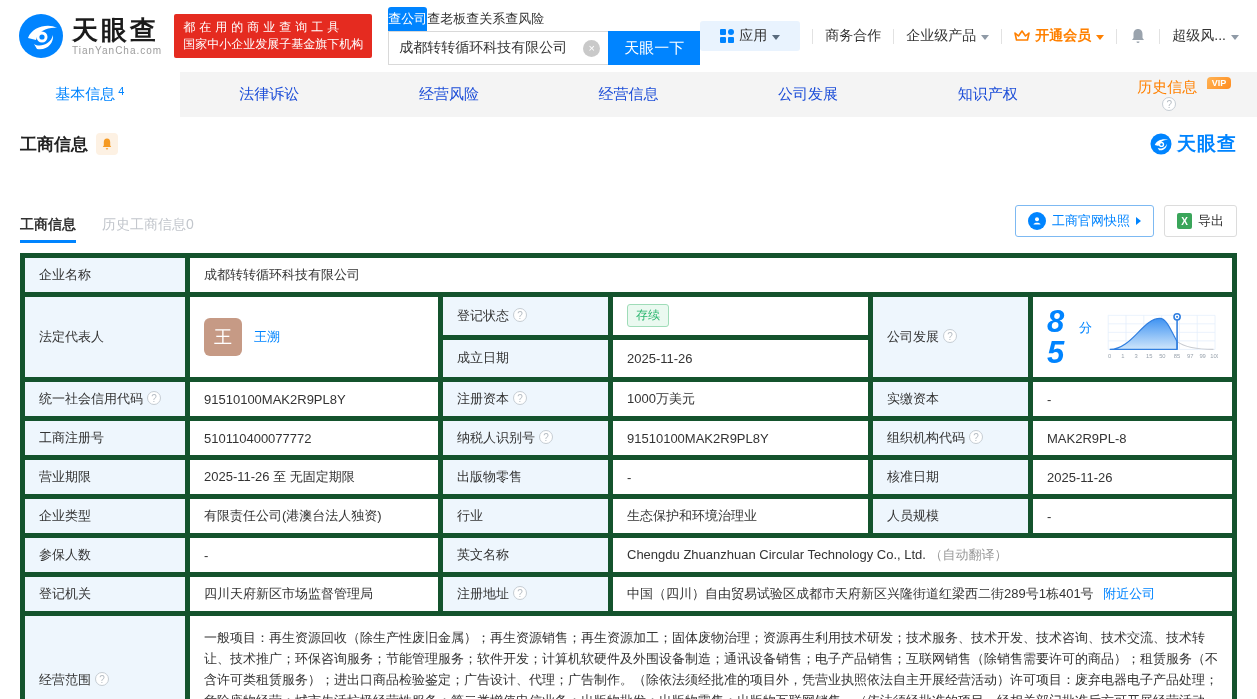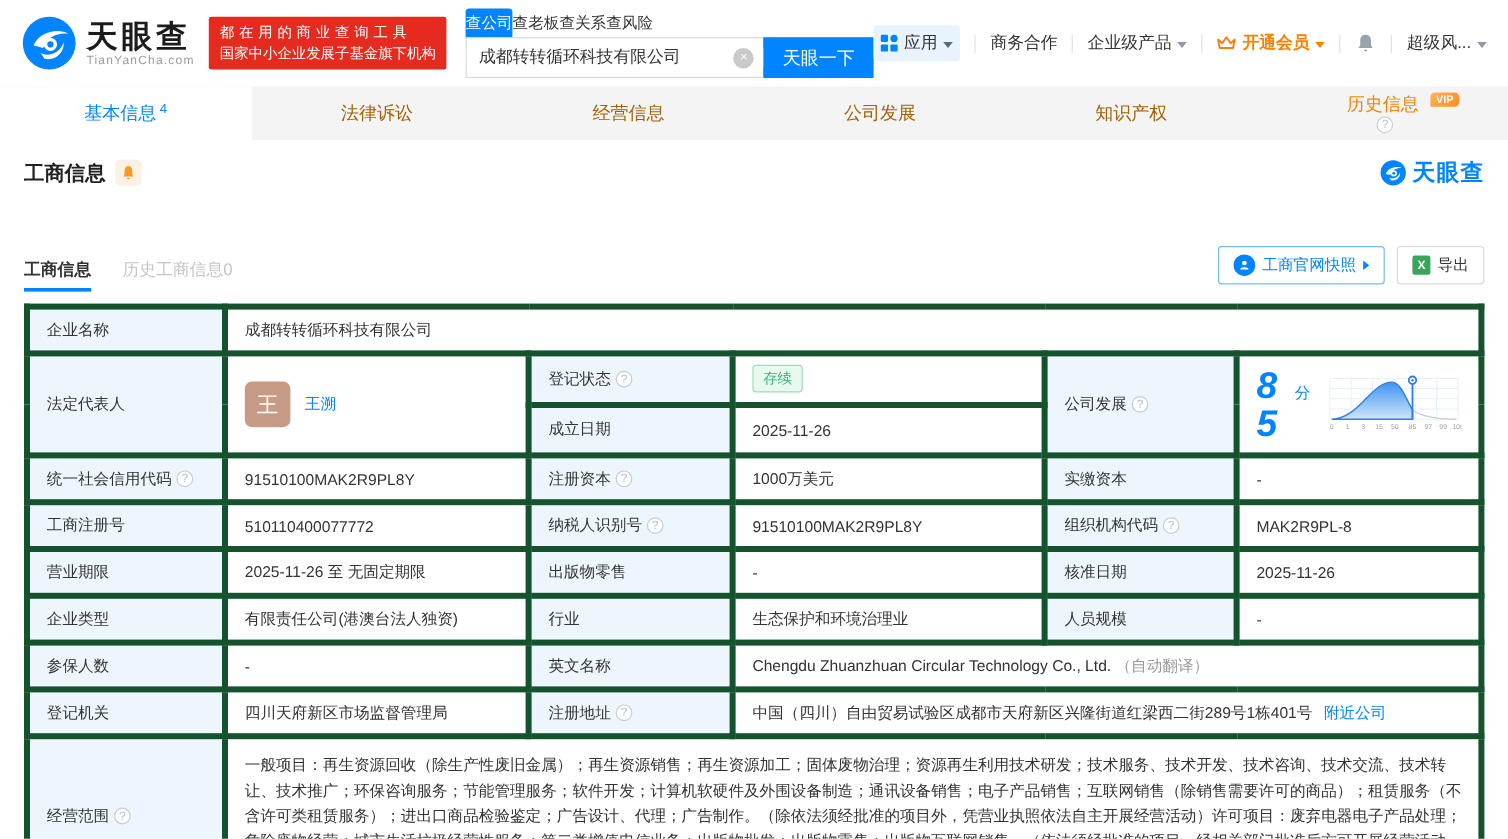--- a/index.html
+++ b/index.html
@@ -21,32 +21,32 @@
   .search-row { display:flex; height:34px; }
   .search-input-wrap { flex:1; position:relative; border:1px solid #d9d9d9; border-right:none; display:flex; align-items:center; }
   .search-input-wrap input { border:none; outline:none; width:100%; font-size:14px; padding:0 34px 0 10px; color:#333;
     font-family:"Liberation Sans","DejaVu Sans",sans-serif; }
   .clear-ic { position:absolute; right:8px; width:17px; height:17px; border-radius:50%; background:#c9c9c9; color:#fff; font-size:11px; line-height:17px; text-align:center; cursor:pointer; }
   .search-btn { width:92px; background:#0084ff; color:#fff; border:none; font-size:15px; cursor:pointer;
     font-family:"Liberation Sans","DejaVu Sans",sans-serif; }
 
   .top-nav { margin-left:auto; display:flex; align-items:center; font-size:14px; color:#333; gap:12px; white-space:nowrap; }
   .nav-item { display:flex; align-items:center; gap:5px; cursor:pointer; }
-  .apps-pill { background:#e9f3fe; border-radius:3px; padding:6px 6px; }
+  .apps-pill { background:#e9f3fe; border-radius:3px; padding:6px 20px; }
   .caret { width:0; height:0; border-left:4px solid transparent; border-right:4px solid transparent; border-top:5px solid #8f9aa6; margin-top:2px; }
   .caret.blue { border-top-color:#5a6b7d; }
   .vdiv { width:1px; height:15px; background:#e2e2e2; }
   .vip-link { color:#ff8000; font-weight:bold; }
   .grid-ic { display:inline-grid; grid-template-columns:6px 6px; grid-gap:2px; }
   .grid-ic i { width:6px; height:6px; background:#0084ff; border-radius:1px; }
   .grid-ic i:nth-child(2){ border-radius:50%; }
 
   
   .main-tabs { height:45px; background:#f4f4f4; display:flex; }
-  .mtab { flex:1; display:flex; align-items:center; justify-content:center; font-size:15px; color:#a16207; cursor:pointer; position:relative; }
+  .mtab { flex:1; display:flex; align-items:center; justify-content:center; font-size:15px; color:#1d4ed8; cursor:pointer; position:relative; }
   .mtab.active { background:#fff; color:#0084ff; }
   .mtab .cnt { font-size:11px; color:#0084ff; margin-left:3px; margin-top:-8px; }
   .mtab.vip { color:#ff8000;flex-direction:column; }
   .vip-badge { position:absolute; top:5px; right:50%; margin-right:-64px; background:linear-gradient(135deg,#ffb355,#ff8c1f); color:#fff; font-size:9px; font-weight:bold; padding:1px 5px; border-radius:4px 4px 4px 0; }
 
   
   .content { padding:14px 20px 0 20px; background:#fff; }
   .sec-head { display:flex; align-items:center; }
   .sec-title { font-size:17px; font-weight:bold; color:#222; }
   .bell-badge { width:22px; height:22px; margin-left:8px; background:#fdf1e3; border-radius:4px; display:flex; align-items:center; justify-content:center; }
@@ -161,20 +161,23 @@
   </div>
 </div>
 
 <div class="main-tabs">
   <div class="mtab active">
     <span>基本信息</span>
     <span class="cnt">4</span>
   </div>
   <div class="mtab">
       <span>法律诉讼</span>
+    </div>
+  <div class="mtab">
+      <span>经营风险</span>
     </div>
   <div class="mtab">
       <span>经营信息</span>
     </div>
   <div class="mtab">
       <span>公司发展</span>
     </div>
   <div class="mtab">
       <span>知识产权</span>
     </div>

